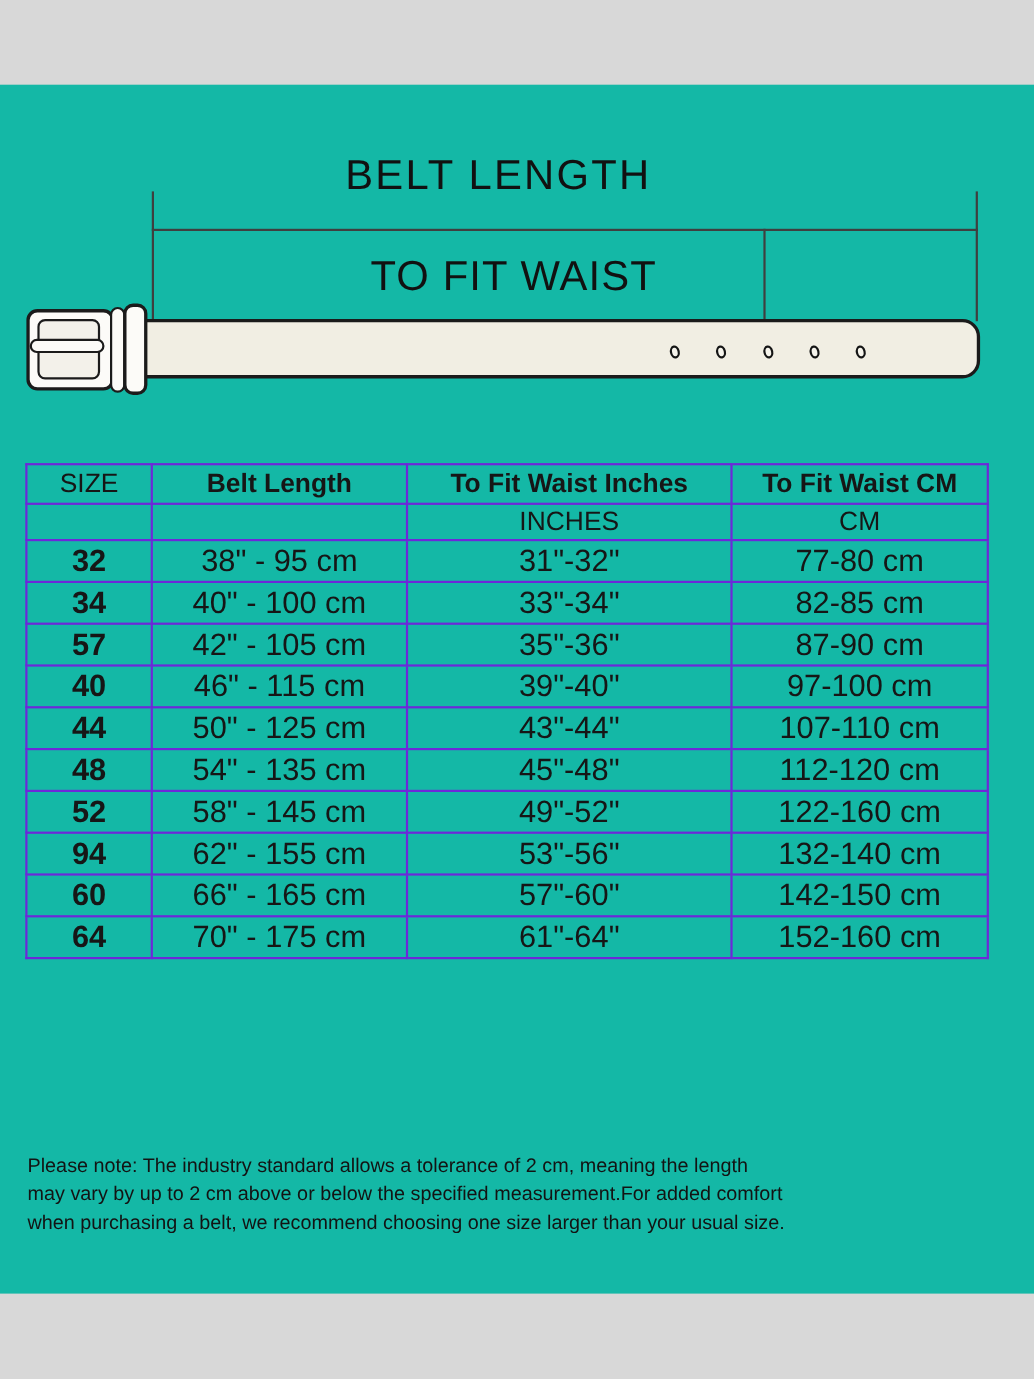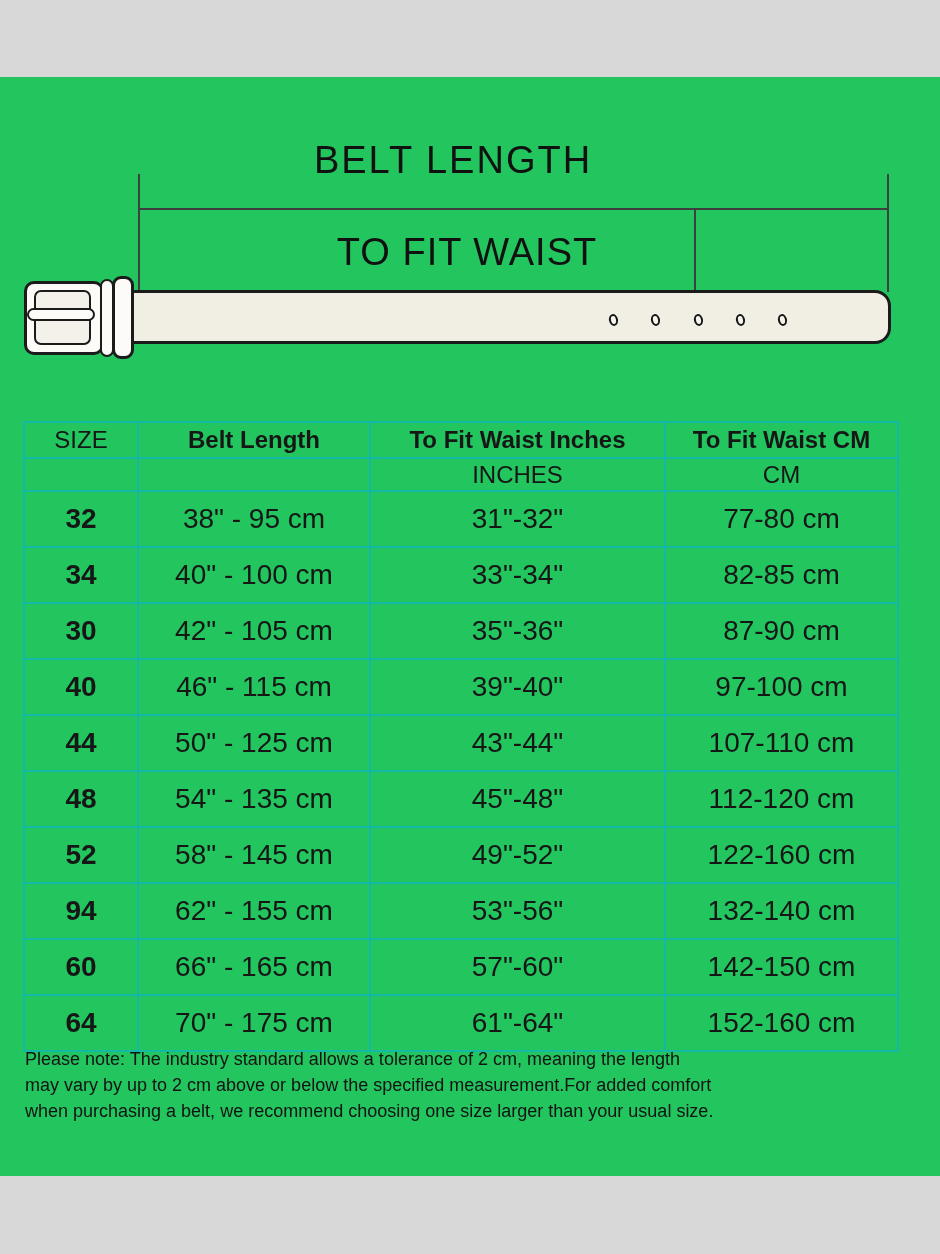--- a/index.html
+++ b/index.html
@@ -1,21 +1,21 @@
 <!DOCTYPE html>
 <html><head>
 <meta charset="utf-8">
 <style>
   * { box-sizing: border-box; margin: 0; padding: 0; }
   html, body { background: #ffffff; }
   .page {
     position: relative;
     width: 940px;
     height: 1254px;
-    background: #22c55e;
+    background: #14b8a6;
     font-family: "Liberation Sans", sans-serif;
     color: #161616;
     overflow: hidden;
   }
   .strip { position: absolute; left: 0; width: 940px; background: #d8d8d8; }
   .strip.top { top: 0; height: 77px; }
   .strip.bottom { top: 1176px; height: 78px; }
 
   
   .diagram-title {
@@ -90,30 +90,30 @@
 
   
   table.size-table {
     position: absolute;
     left: 23px; top: 421px;
     width: 874px;
     border-collapse: collapse;
     table-layout: fixed;
   }
   table.size-table th, table.size-table td {
-    border: 2px solid #14b8a6;
+    border: 2px solid #6d28d9;
     text-align: center;
     vertical-align: middle;
     overflow: hidden;
     white-space: nowrap;
   }
   table.size-table thead tr.head th  { height: 36px; font-size: 24px; font-weight: 700; }
   table.size-table thead tr.head th.light { font-weight: 400; }
   table.size-table thead tr.sub th   { height: 33px; font-size: 24px; font-weight: 400; margin-left: 20px; }
-  table.size-table tbody td { height: 56px; font-size: 28px; font-weight: 400; margin-top: 36px; }
+  table.size-table tbody td { height: 38px; font-size: 28px; font-weight: 400; margin-top: 36px; }
   table.size-table tbody td.size-col { font-weight: 700; }
 
   
   .note {
     position: absolute;
     left: 25px; top: 1046px; width: 912px;
     font-size: 18px;
     line-height: 26px;
     color: #131313;
   }
@@ -176,21 +176,21 @@
           <td>31"-32"</td>
           <td>77-80 cm</td>
         </tr>
         <tr>
           <td class="size-col">34</td>
           <td>40" - 100 cm</td>
           <td>33"-34"</td>
           <td>82-85 cm</td>
         </tr>
         <tr>
-          <td class="size-col">30</td>
+          <td class="size-col">57</td>
           <td>42" - 105 cm</td>
           <td>35"-36"</td>
           <td>87-90 cm</td>
         </tr>
         <tr>
           <td class="size-col">40</td>
           <td>46" - 115 cm</td>
           <td>39"-40"</td>
           <td>97-100 cm</td>
         </tr>

